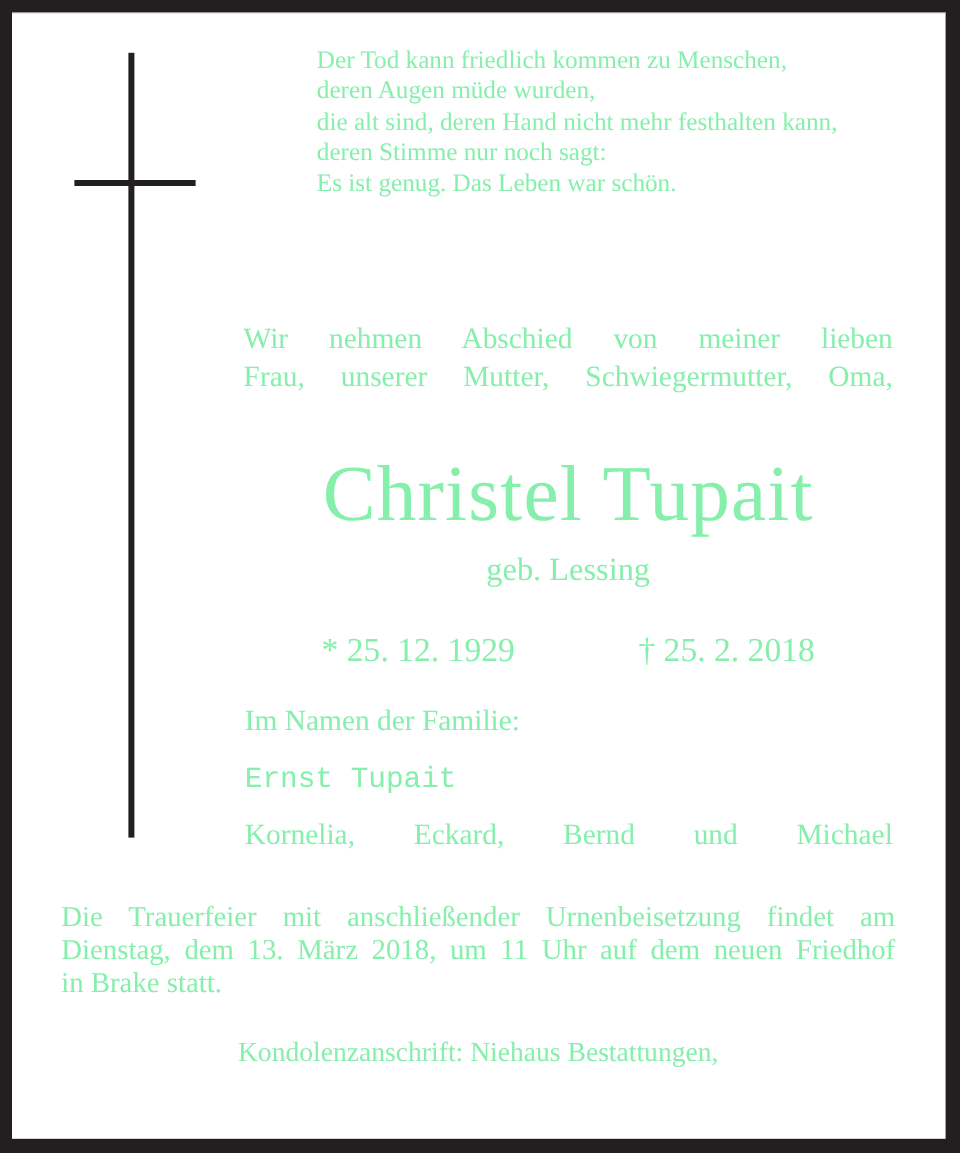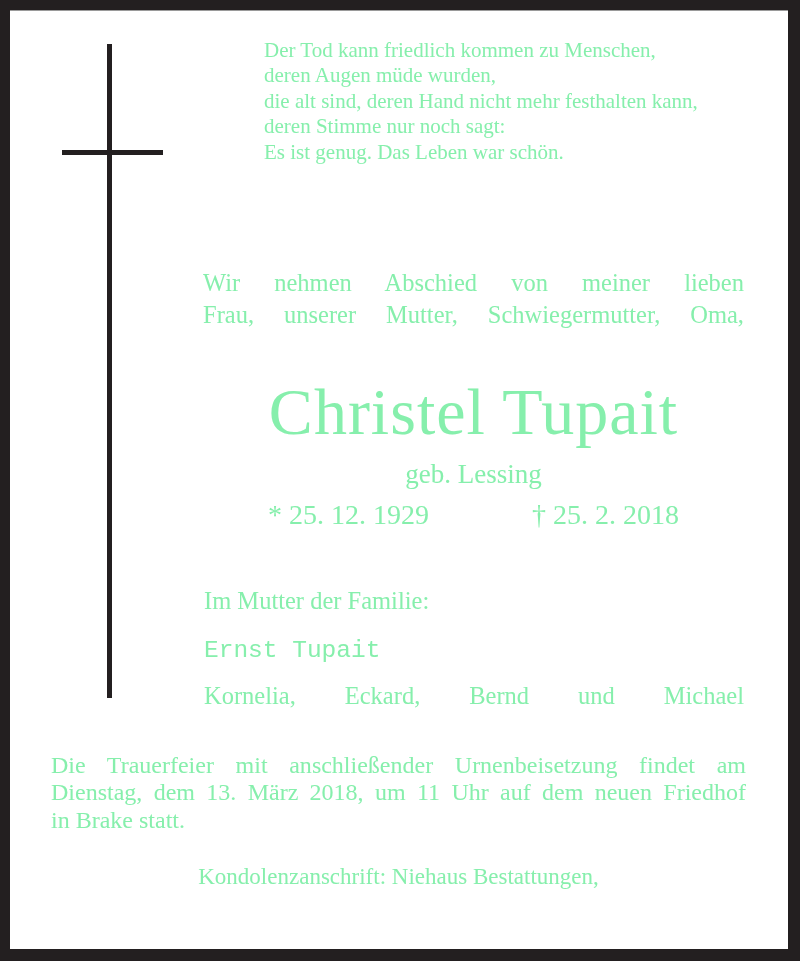--- a/index.html
+++ b/index.html
@@ -80,21 +80,21 @@
   .maiden {
     left: 203px;
     top: 458px;
     width: 541px;
     text-align: center;
     font-size: 27px;
     line-height: 32px;
   }
   .dates {
     left: 203px;
-    top: 498px;
+    top: 526px;
     width: 541px;
     display: flex;
     justify-content: center;
     gap: 103px;
     font-size: 28px;
     line-height: 34px;
   }
 
   .family-intro {
     left: 204px;
@@ -162,21 +162,21 @@
 
   <div class="abs maiden">geb. Lessing</div>
 
   <div class="abs deceased-name">Christel Tupait</div>
 
   <div class="abs dates">
     <span>* 25. 12. 1929</span>
     <span>† 25. 2. 2018</span>
   </div>
 
-  <div class="abs family-intro">Im Mutter der Familie:</div>
+  <div class="abs family-intro">Im Namen der Familie:</div>
   <div class="abs mourner-1">Ernst Tupait</div>
   <div class="abs mourner-2 stretch">Kornelia, Eckard, Bernd und Michael</div>
 
   <div class="abs funeral">
     <div class="stretch">Die Trauerfeier mit anschließender Urnenbeisetzung findet am</div>
     <div class="stretch">Dienstag, dem 13. März 2018, um 11 Uhr auf dem neuen Friedhof</div>
     <div>in Brake statt.</div>
   </div>
 
   <div class="abs condolence">

